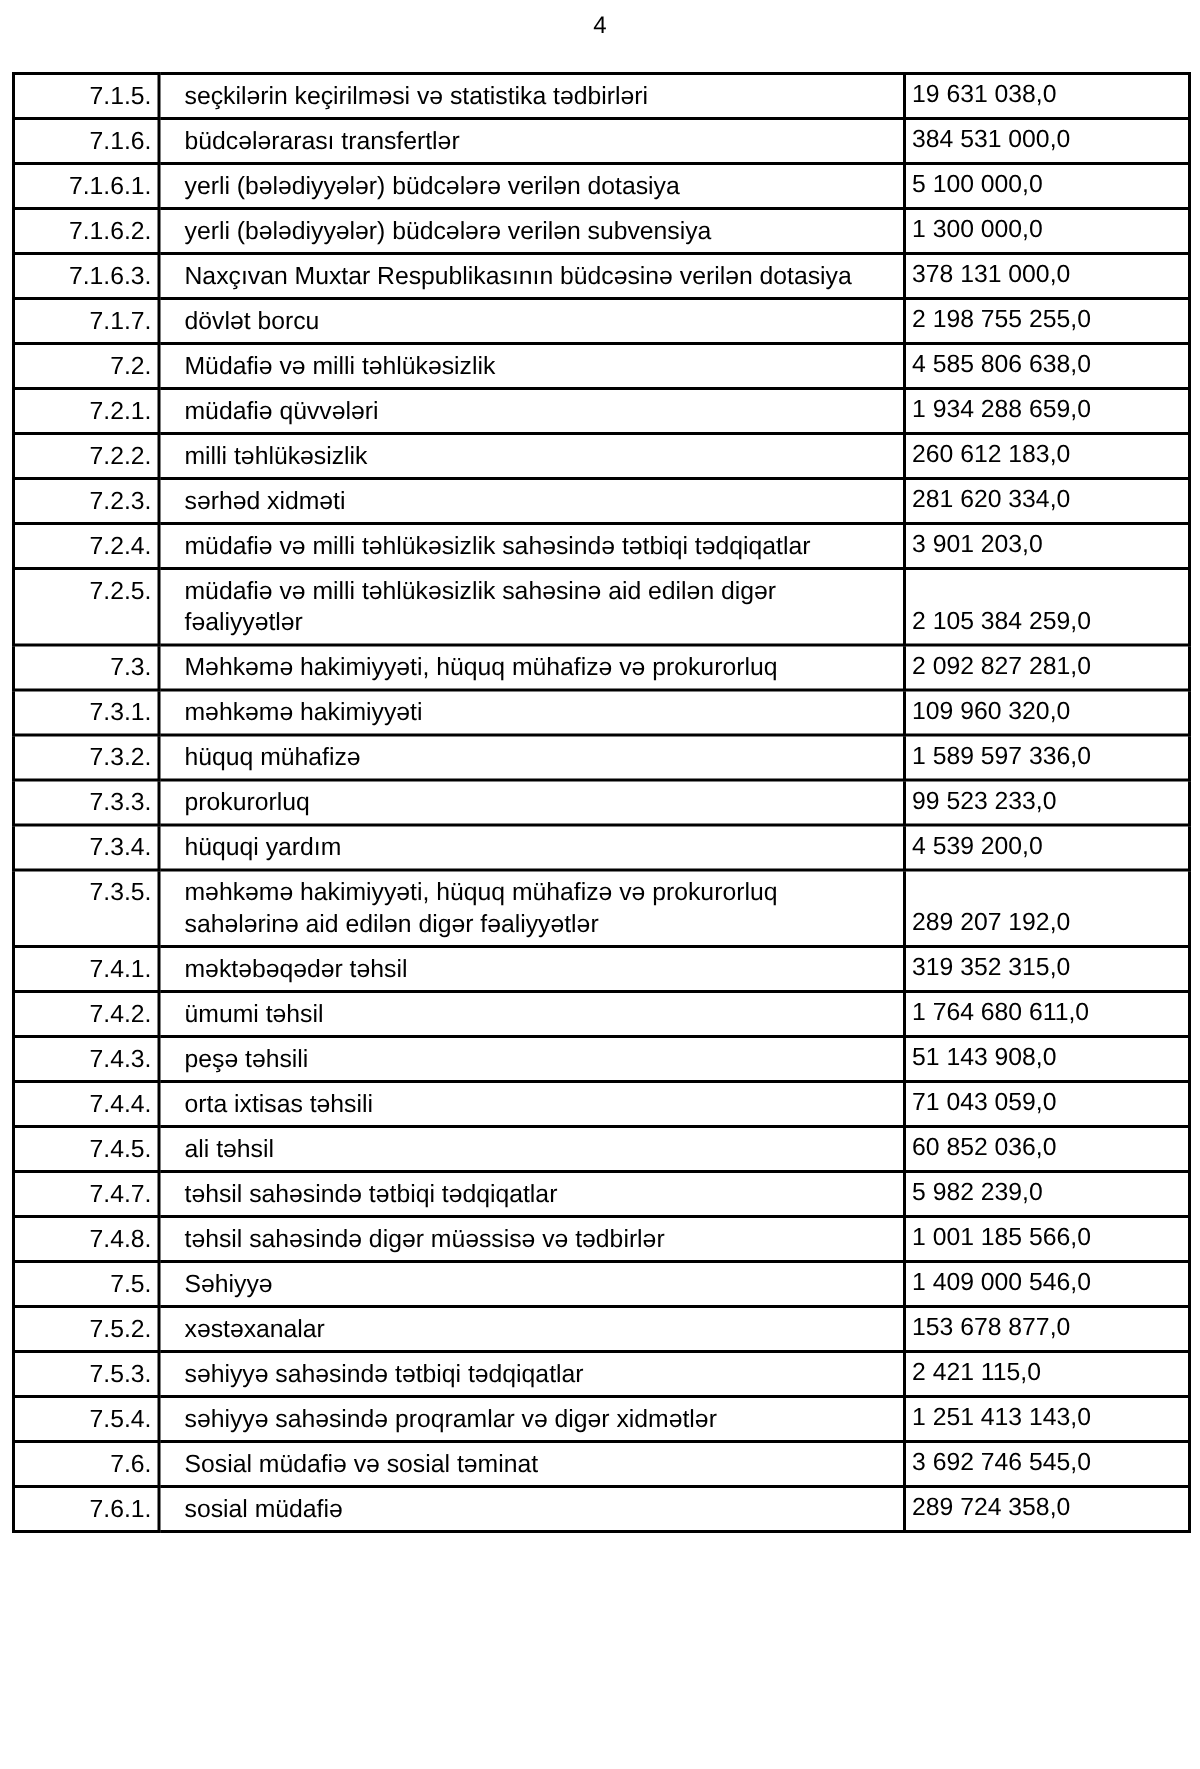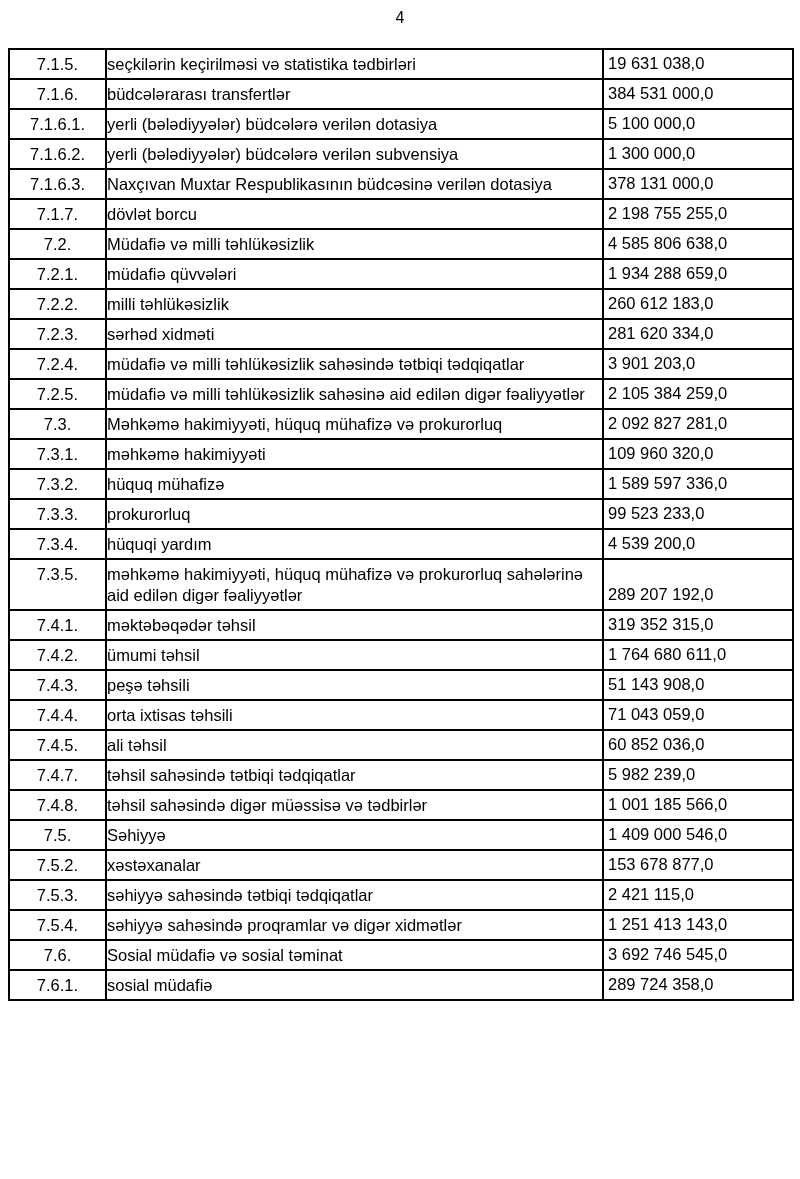--- a/index.html
+++ b/index.html
@@ -30,28 +30,28 @@
   col.c-label  { width: 497px; }
   col.c-amount { width: 190px; }
   td {
     border: 2px solid #000000;
     font-size: 16.5px;
     line-height: 21px;
     padding: 3px 4px;
     overflow: hidden;
   }
   td.code {
-    text-align: center;
+    text-align: right;
     vertical-align: top;
     padding-top: 4px;
   }
   td.label {
     text-align: left;
     vertical-align: top;
-    padding-left: 0;
+    padding-left: 16px;
     padding-right: 10px;
     padding-top: 4px;
   }
   td.amount {
     text-align: left;
     vertical-align: bottom;
     padding-right: 6px;
     padding-bottom: 4px;
     white-space: nowrap;
   }

